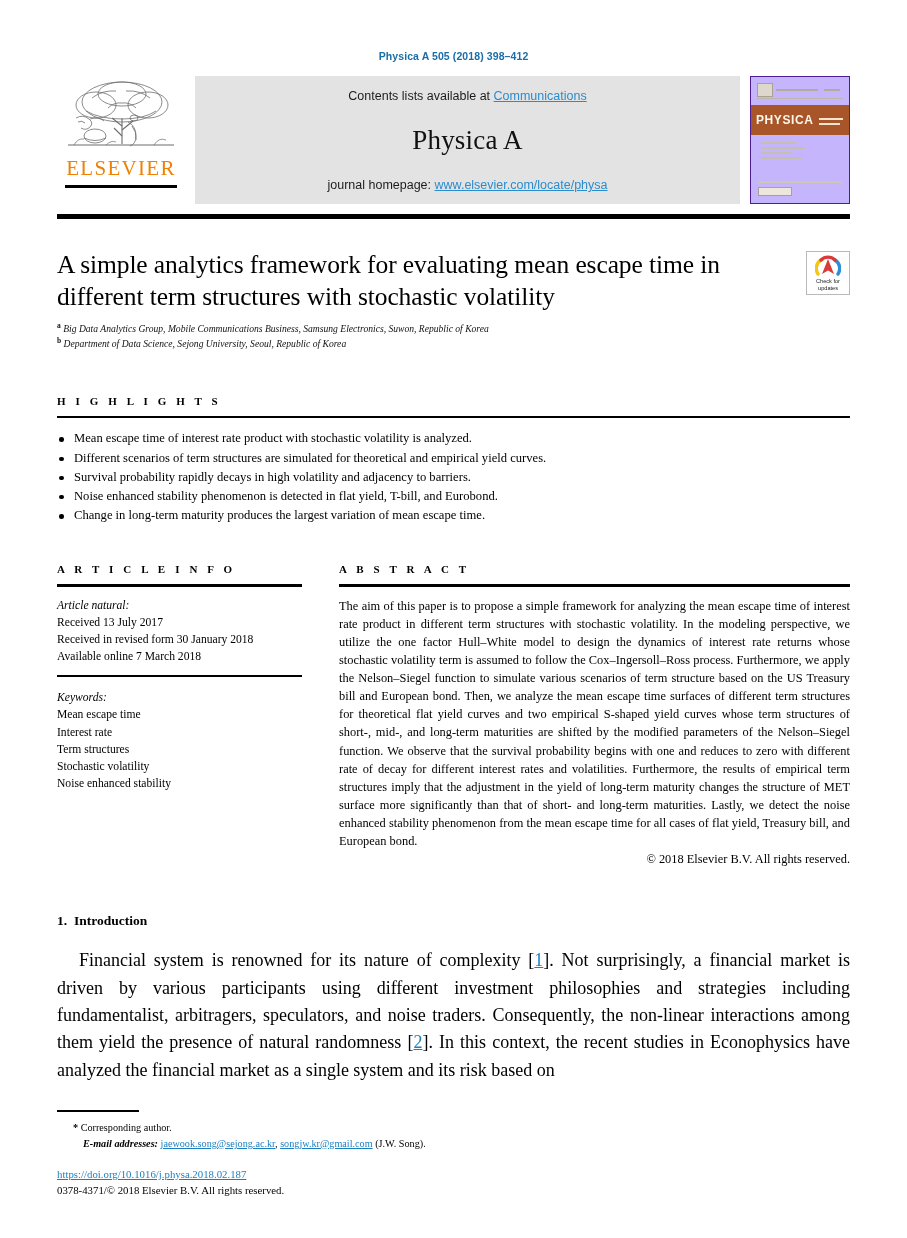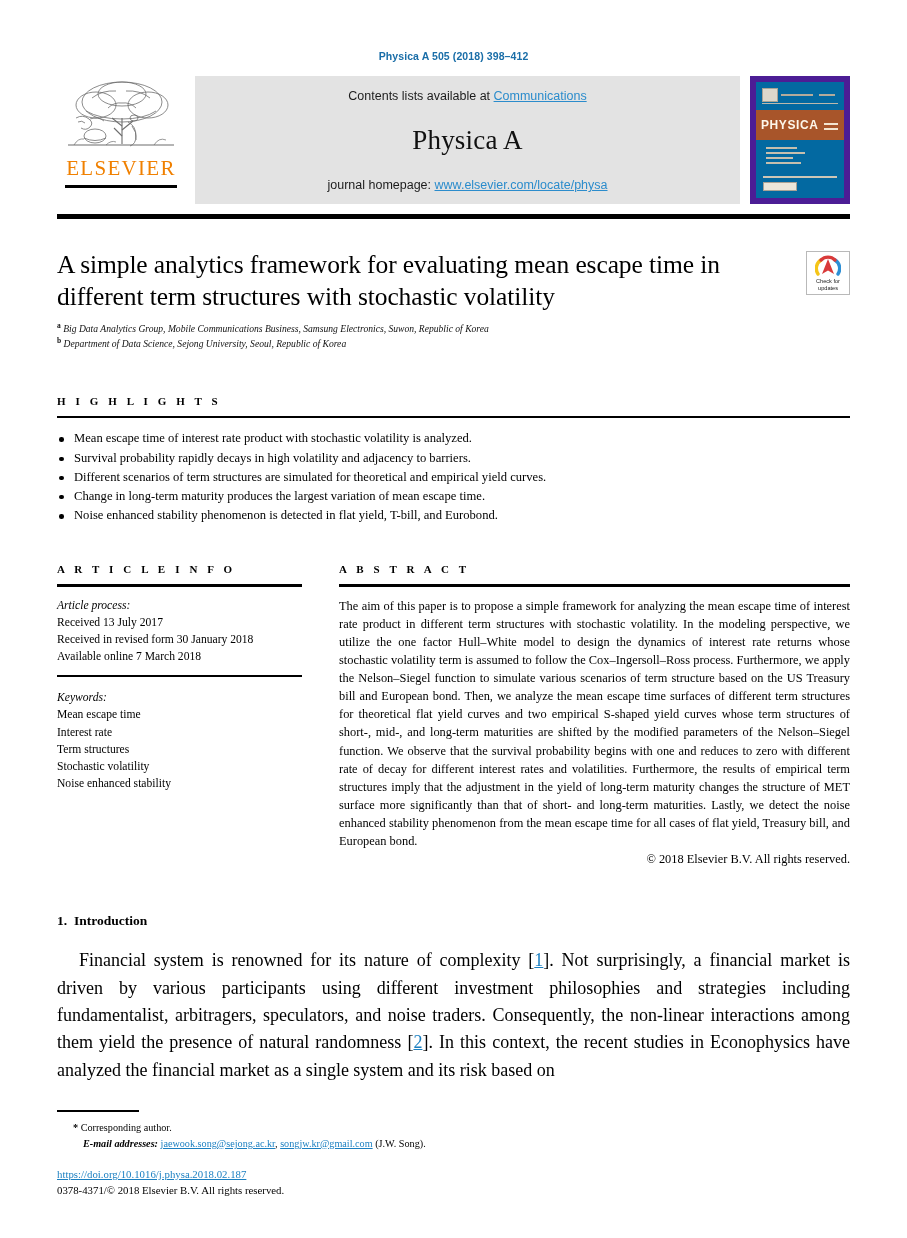--- a/index.html
+++ b/index.html
@@ -79,22 +79,22 @@
     font-family: "Liberation Sans", sans-serif;
     font-size: 12.5px;
     color: #1c1c1c;
   }
   .homepage-line .url { color: #2b8ccc; }
 
   
   .cover-thumb {
     width: 100px;
     flex: 0 0 100px;
-    border: 6px solid #4c1d95;
-    background: #0369a1;
+    border: 1px solid #4c1d95;
+    background: #c4b5fd;
     position: relative;
     overflow: hidden;
     font-family: "Liberation Sans", sans-serif;
     text-align: center;
   }
   .cv-top {
     height: 17px; margin: 5px 6px 0 6px;
     border-bottom: 1px solid #bdb8ab;
     display: flex; align-items: center; justify-content: space-between;
   }
@@ -343,34 +343,34 @@
       <div><sup>a</sup> <span>Big Data Analytics Group, Mobile Communications Business, Samsung Electronics, Suwon, Republic of Korea</span></div>
       <div><sup>b</sup> <span>Department of Data Science, Sejong University, Seoul, Republic of Korea</span></div>
     </div>
   </div>
 
   <div class="highlights">
     <div class="sec-head">H I G H L I G H T S</div>
     <div class="rule-thin"></div>
     <ul class="hl-list">
       <li>Mean escape time of interest rate product with stochastic volatility is analyzed.</li>
+      <li>Different scenarios of term structures are simulated for theoretical and empirical yield curves.</li>
       <li>Survival probability rapidly decays in high volatility and adjacency to barriers.</li>
-      <li>Different scenarios of term structures are simulated for theoretical and empirical yield curves.</li>
+      <li>Noise enhanced stability phenomenon is detected in flat yield, T-bill, and Eurobond.</li>
       <li>Change in long-term maturity produces the largest variation of mean escape time.</li>
-      <li>Noise enhanced stability phenomenon is detected in flat yield, T-bill, and Eurobond.</li>
     </ul>
   </div>
 
   <div class="info-abstract">
 
     <div class="col-info">
       <div class="sec-head">A R T I C L E    I N F O</div>
       <div class="rule-thin"></div>
       <div class="info-body">
-        <div class="it">Article process:</div>
+        <div class="it">Article natural:</div>
         <div>Received 13 July 2017</div>
         <div>Received in revised form 30 January 2018</div>
         <div>Available online 7 March 2018</div>
       </div>
       <div class="kw-block info-body">
         <div class="it">Keywords:</div>
         <div>Mean escape time</div>
         <div>Interest rate</div>
         <div>Term structures</div>
         <div>Stochastic volatility</div>

